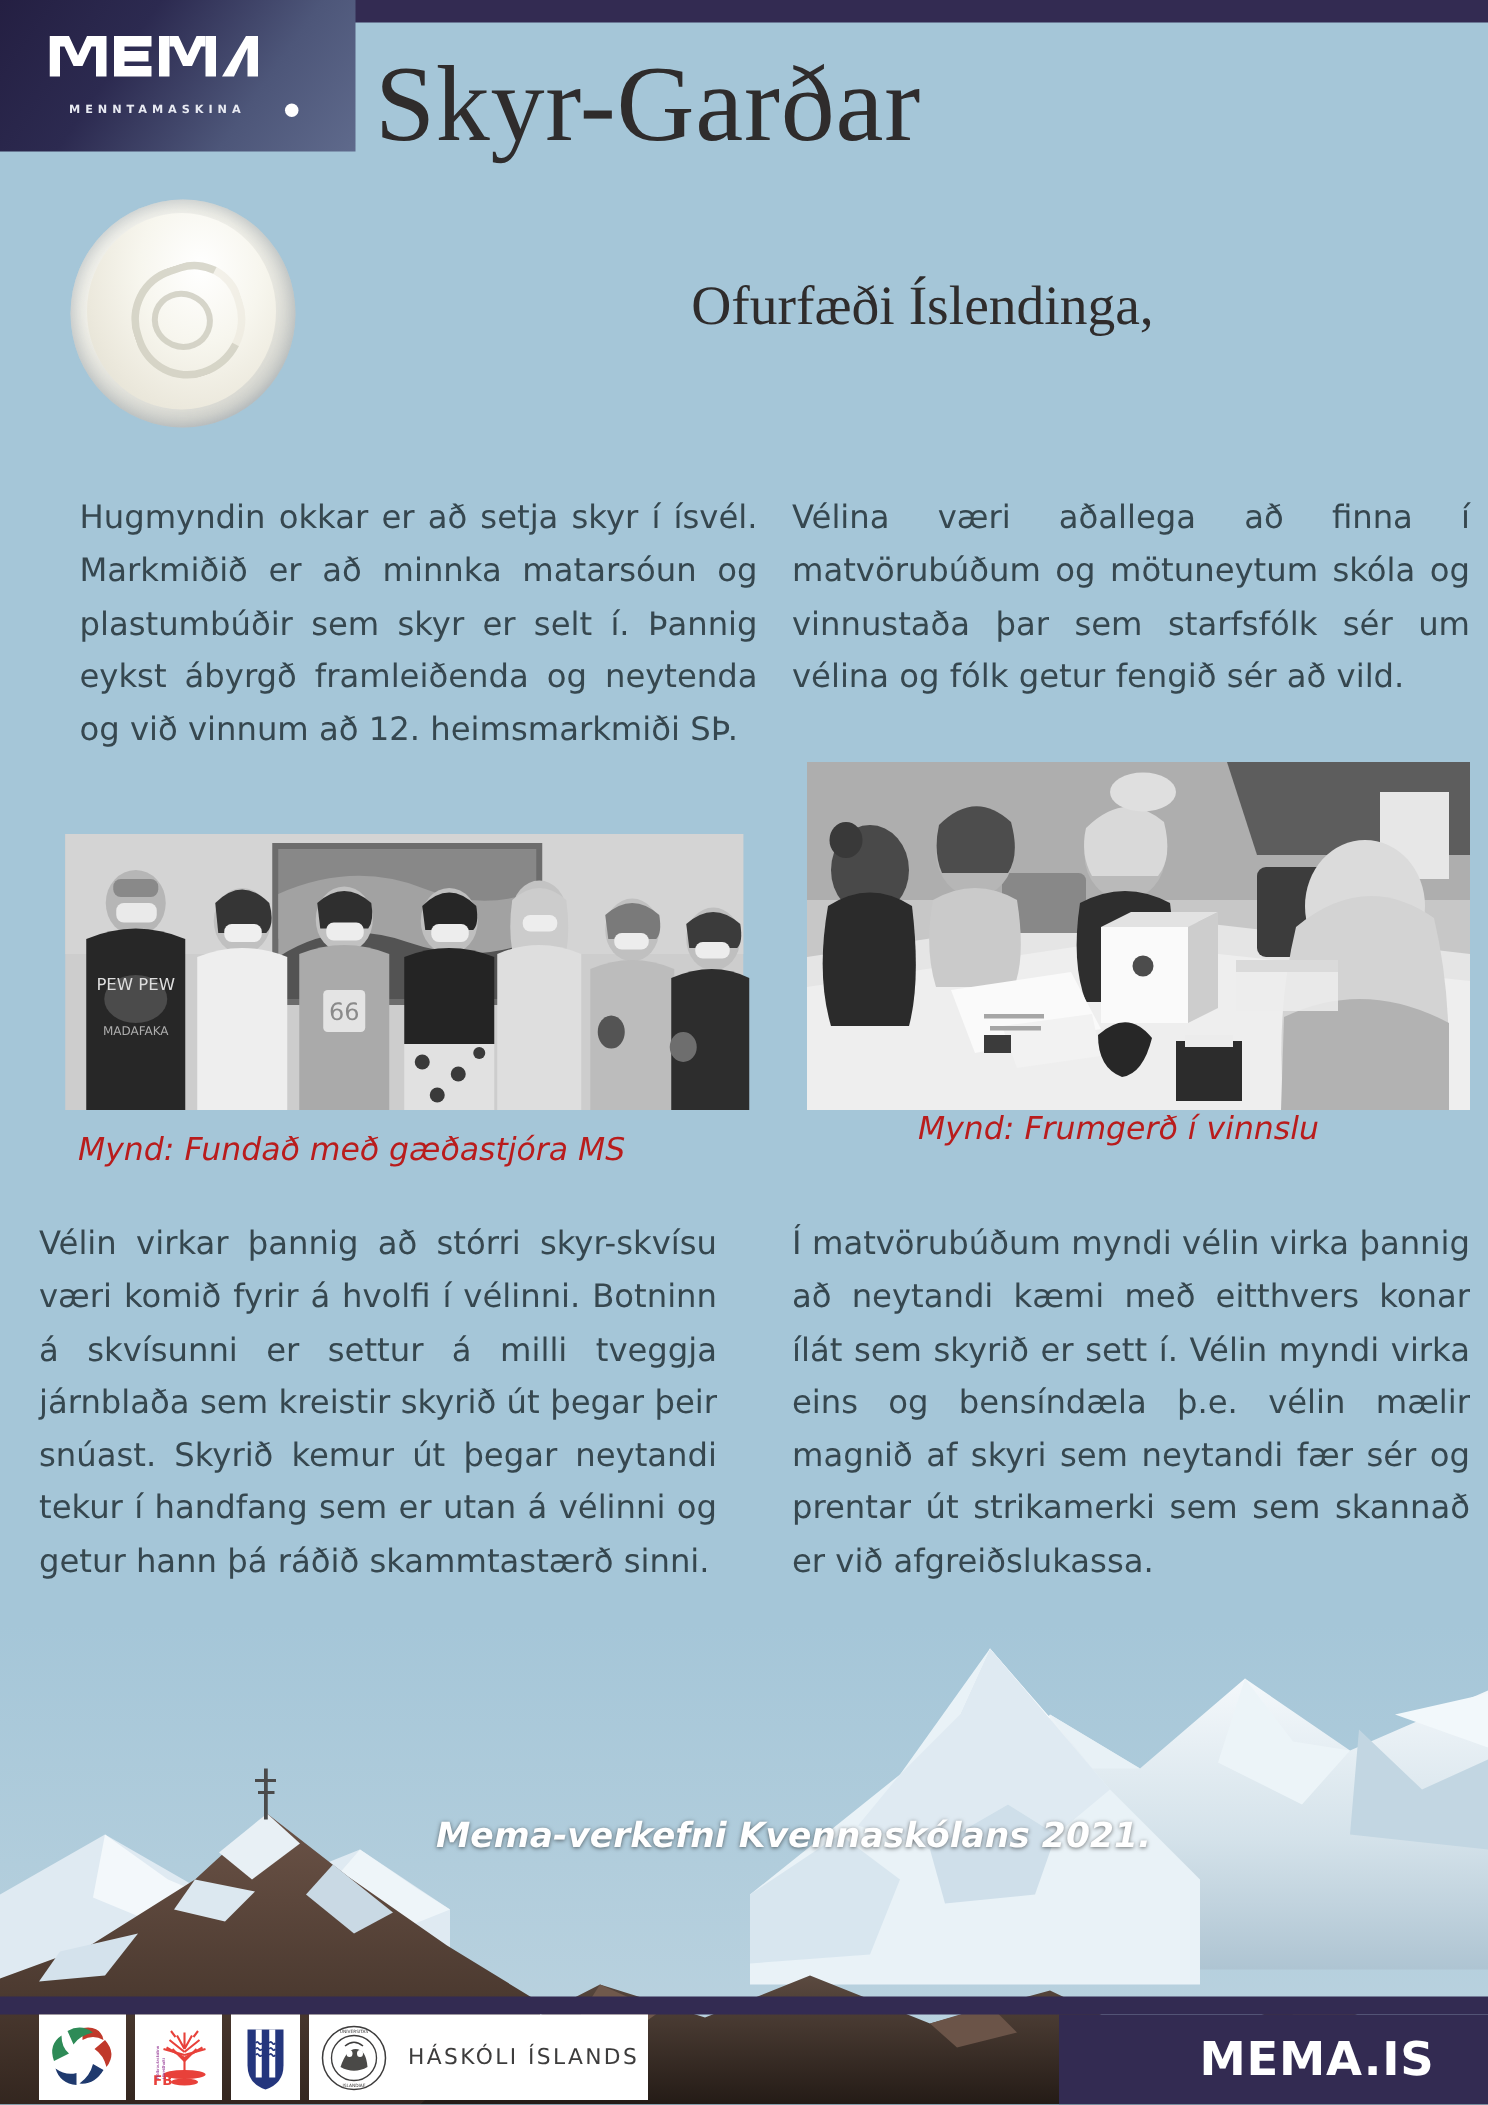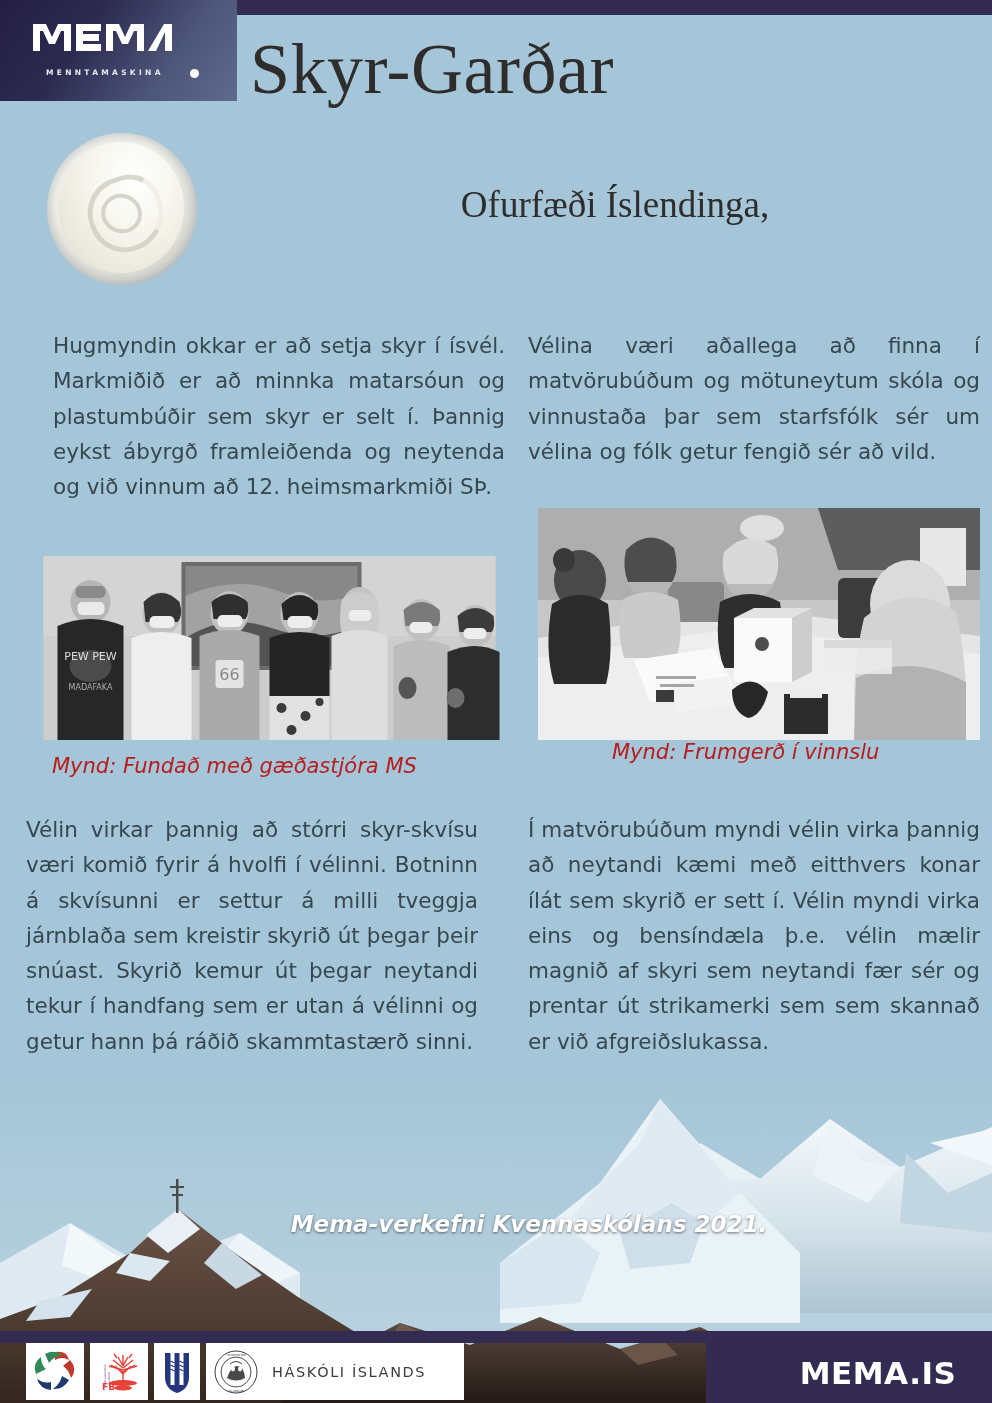--- a/index.html
+++ b/index.html
@@ -220,21 +220,21 @@
     display: flex;
     align-items: center;
     justify-content: center;
     padding: 0 3px;
   }
   .logo-card svg { display:block; }
   .hi-card {
     display: flex;
     align-items: center;
     gap: 14px;
-    padding: 0 38px 0 8px;
+    padding: 0 6px 0 8px;
   }
   .hi-text {
     font-family: "DejaVu Sans", sans-serif;
     font-size: 14.5px;
     letter-spacing: 1.6px;
     color: #3d3c3c;
   }
 </style>
 </head>
 <body>

